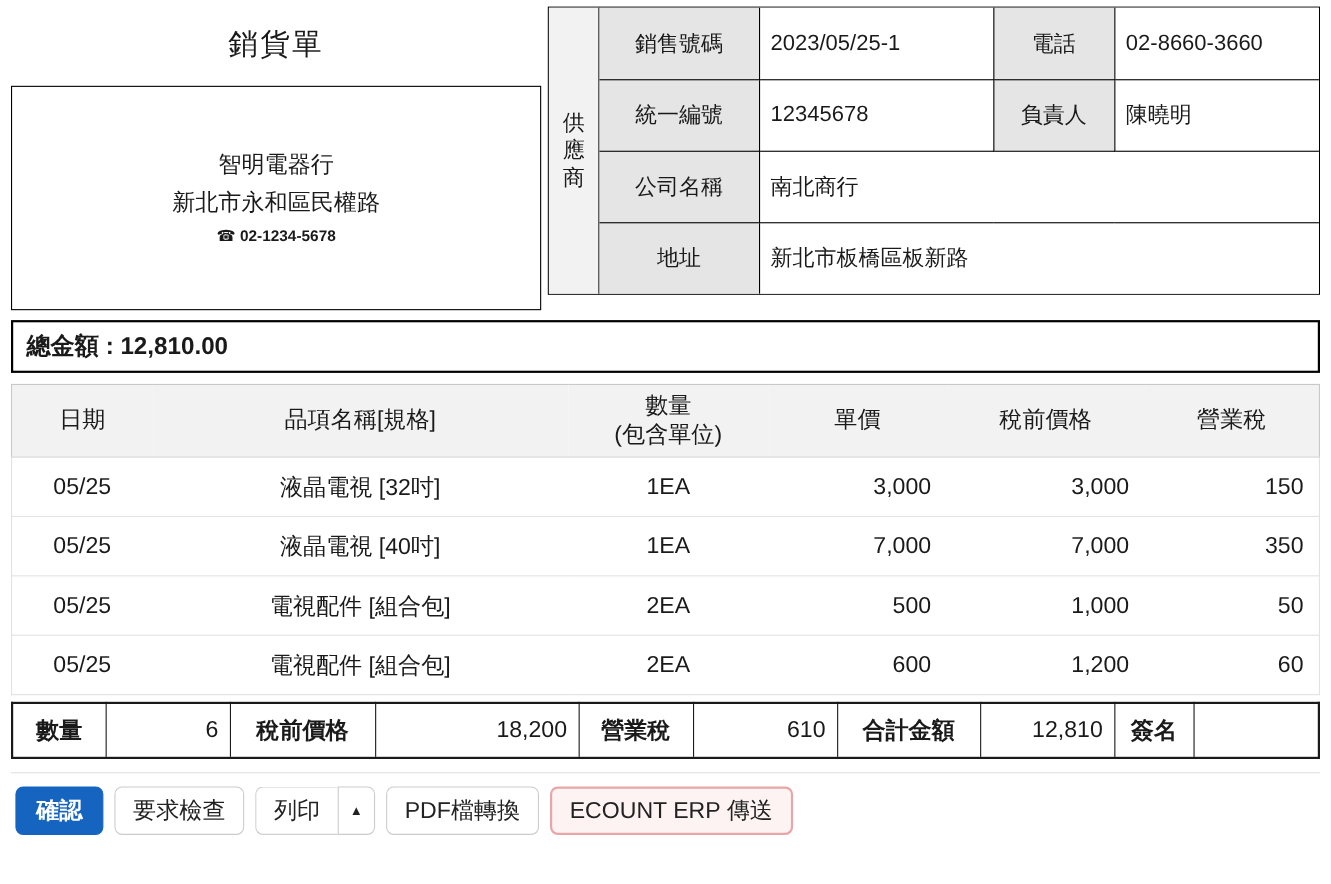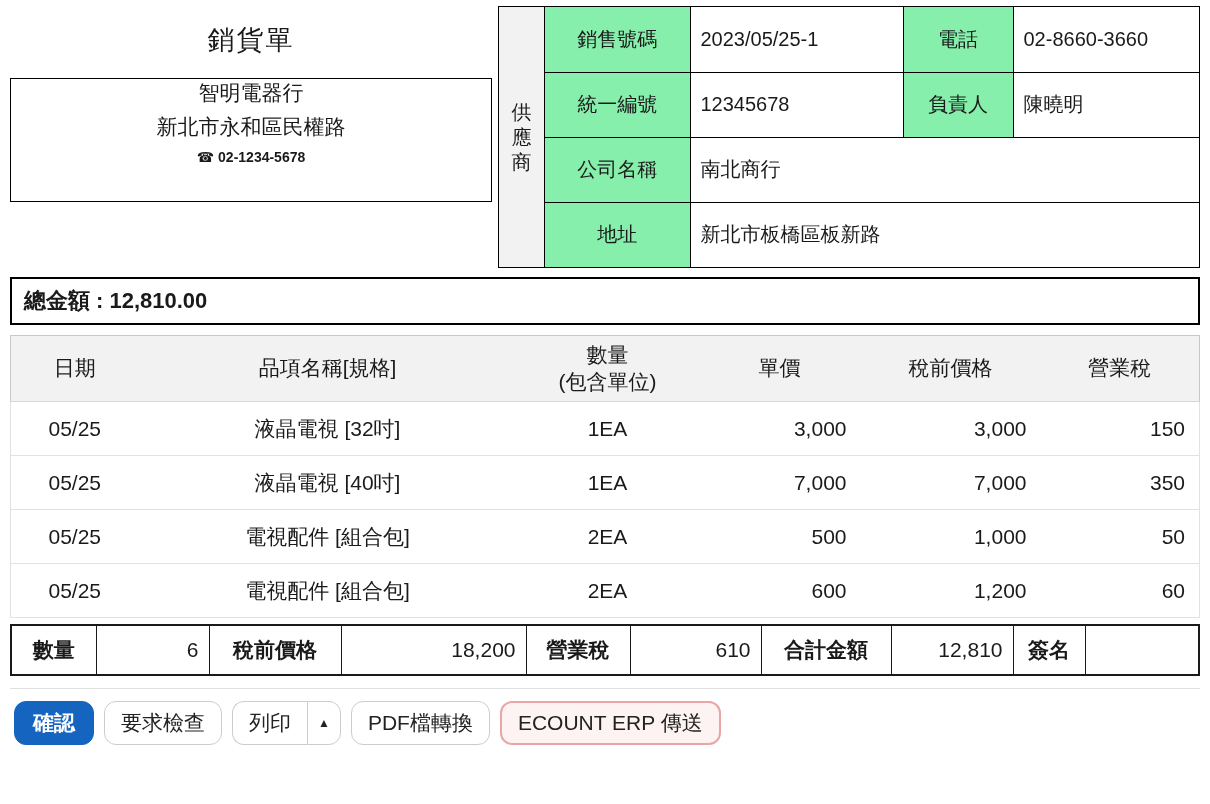--- a/index.html
+++ b/index.html
@@ -36,25 +36,25 @@
   .doc-title {
     text-align: center;
     font-size: 27px;
     font-weight: normal;
     letter-spacing: 2px;
     padding: 16px 0 20px 0;
   }
   .supplier-box {
     border: 1px solid #000;
     box-sizing: border-box;
-    height: 124px;
+    height: 204px;
     display: flex;
     flex-direction: column;
     align-items: center;
-    justify-content: flex-start;
+    justify-content: center;
     gap: 6px;
     font-size: 21px;
     line-height: 1.35;
   }
   .supplier-box .tel {
     font-weight: bold;
     font-size: 14px;
   }
 
   .top-right {
@@ -90,21 +90,21 @@
     border-top: none;
     border-left: none;
     font-size: 20px;
     height: 65px;
     padding: 0 10px;
     box-sizing: border-box;
   }
   table.info tr:last-child td { border-bottom: none; }
   table.info td:last-child { border-right: none; }
   table.info td.k {
-    background: #86efac;
+    background: #e5e5e5;
     text-align: center;
     font-weight: normal;
     padding: 0 6px;
   }
   table.info td.v { background: #fff; text-align: left; }
 
   
   .total-bar {
     margin-top: 9px;
     border: 2px solid #000;
@@ -180,21 +180,21 @@
     display: flex;
     align-items: center;
     gap: 10px;
     padding: 12px 4px 0 4px;
   }
   .btn {
     box-sizing: border-box;
     height: 44px;
     border: 1px solid #cccccc;
     background: #ffffff;
-    border-radius: 12px;
+    border-radius: 7px;
     font-size: 21px;
     color: #222;
     display: flex;
     align-items: center;
     justify-content: center;
     padding: 0 16px;
     cursor: pointer;
     font-family: "Liberation Sans", "DejaVu Sans", sans-serif;
   }
   .btn.primary {

